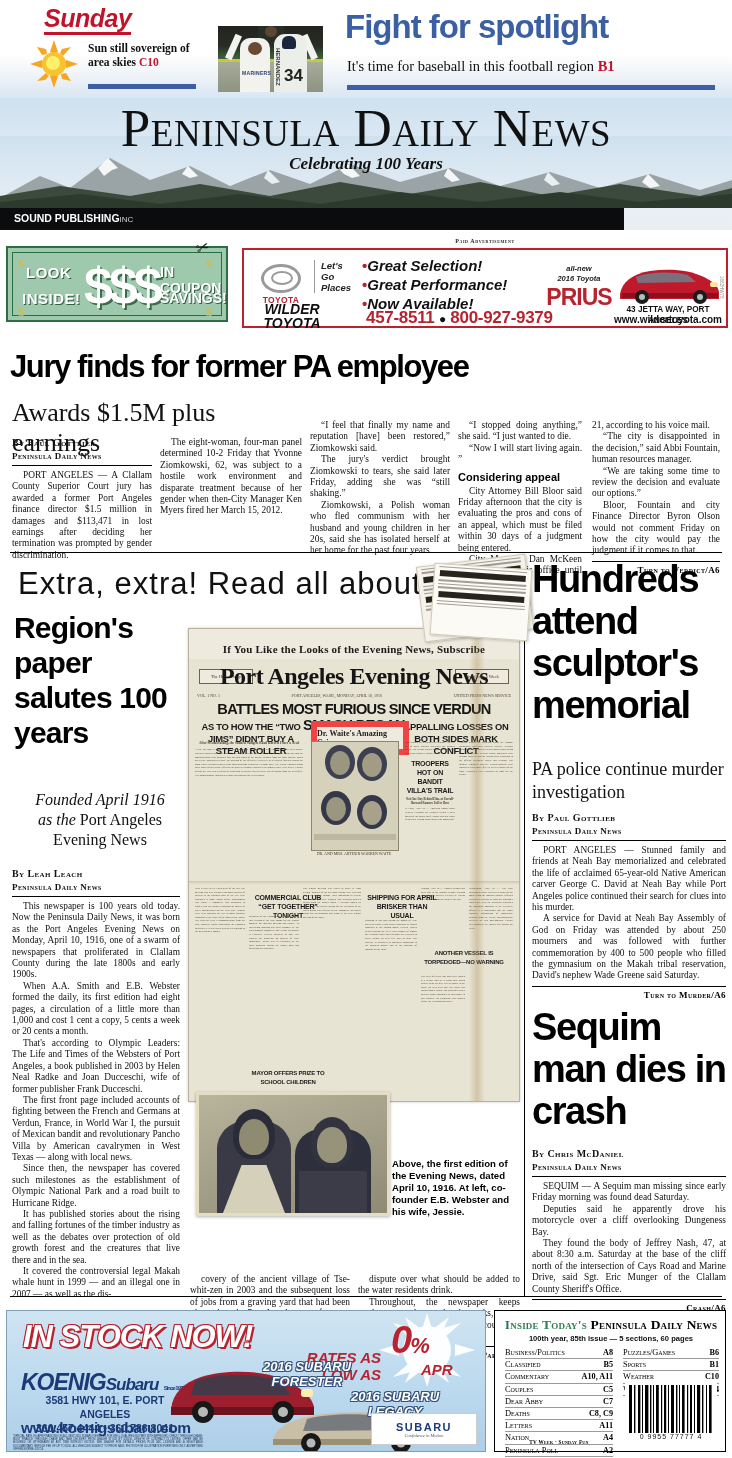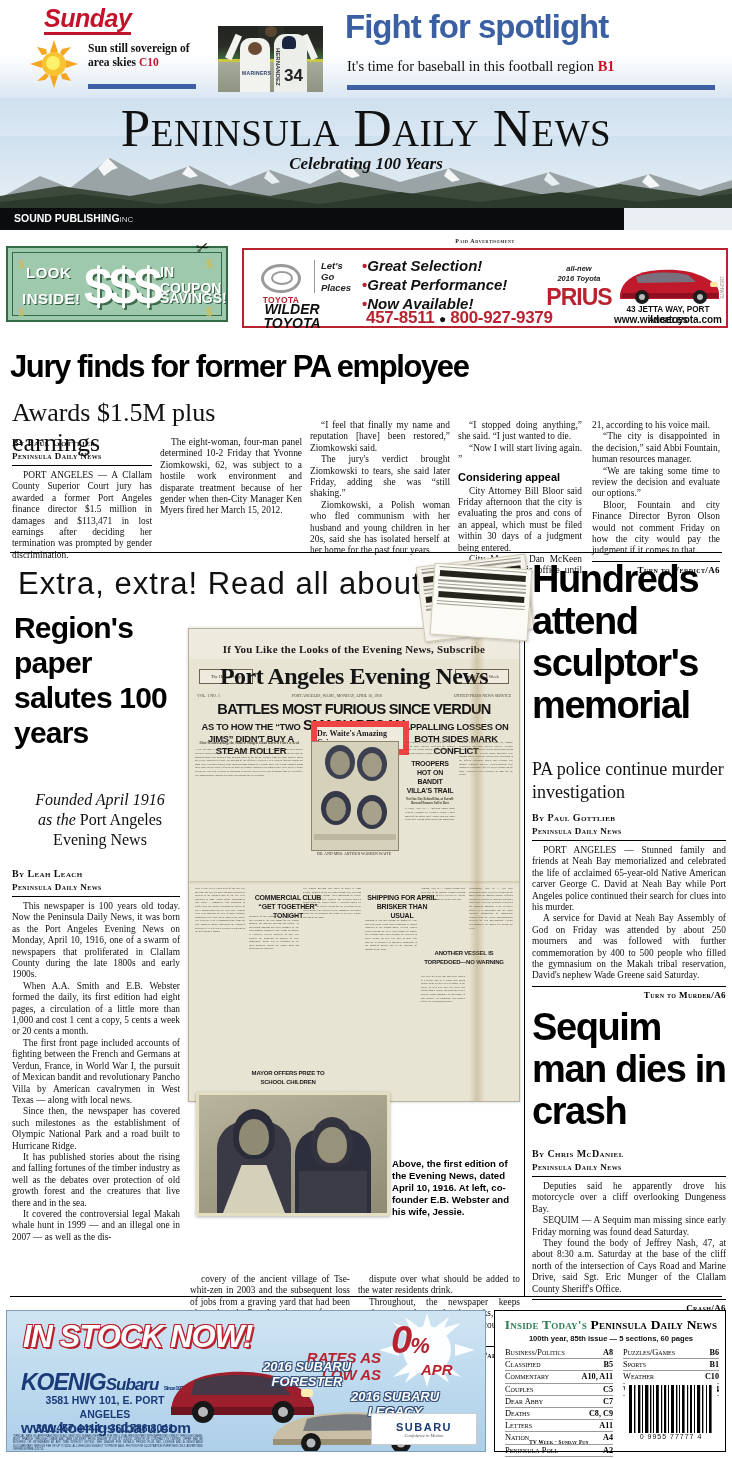--- a/index.html
+++ b/index.html
@@ -479,20 +479,21 @@
 
   <div class="cc1">
     <div class="byline">
       <div>By Leah Leach</div>
       <div class="src">Peninsula Daily News</div>
     </div>
     <div class="bl-rule"></div>
     <div class="bodytxt">
       <p>This newspaper is 100 years old today. Now the Peninsula Daily News, it was born as the Port Angeles Evening News on Monday, April 10, 1916, one of a swarm of newspapers that proliferated in Clallam County during the late 1800s and early 1900s.</p>
       <p>When A.A. Smith and E.B. Webster formed the daily, its first edition had eight pages, a circulation of a little more than 1,000 and cost 1 cent a copy, 5 cents a week or 20 cents a month.</p>
+      <p>That's according to Olympic Leaders: The Life and Times of the Websters of Port Angeles, a book published in 2003 by Helen Neal Radke and Joan Ducceschi, wife of former publisher Frank Ducceschi.</p>
       <p>The first front page included accounts of fighting between the French and Germans at Verdun, France, in World War I, the pursuit of Mexican bandit and revolutionary Pancho Villa by American cavalrymen in West Texas — along with local news.</p>
       <p>Since then, the newspaper has covered such milestones as the establishment of Olympic National Park and a road built to Hurricane Ridge.</p>
       <p>It has published stories about the rising and falling fortunes of the timber industry as well as the debates over protection of old growth forest and the creatures that live there and in the sea.</p>
       <p>It covered the controversial legal Makah whale hunt in 1999 — and an illegal one in 2007 — as well as the dis-</p>
     </div>
   </div>
 
   <div class="hist">
     <div class="hist-top"></div>
     <div class="hist-sub">If You Like the Looks of the Evening News, Subscribe</div>
@@ -635,22 +636,22 @@
   </div>
 
   <div class="rc-hed2">Sequim man dies in crash</div>
   <div class="rc-body2">
     <div class="byline">
       <div>By Chris McDaniel</div>
       <div class="src">Peninsula Daily News</div>
     </div>
     <div class="bl-rule"></div>
     <div class="bodytxt">
+      <p>SEQUIM — A Sequim man missing since early Friday morning was found dead Saturday.</p>
       <p>Deputies said he apparently drove his motorcycle over a cliff overlooking Dungeness Bay.</p>
-      <p>SEQUIM — A Sequim man missing since early Friday morning was found dead Saturday.</p>
       <p>They found the body of Jeffrey Nash, 47, at about 8:30 a.m. Saturday at the base of the cliff north of the intersection of Cays Road and Marine Drive, said Sgt. Eric Munger of the Clallam County Sheriff's Office.</p>
     </div>
     <div class="turn">Crash/A6</div>
   </div>
 
   <div class="subaru">
     <div class="sb-stock">IN STOCK NOW!</div>
     <div class="sb-koenig">
       <span style="font-size:23px">KOENIG</span><span>Subaru</span> <em>Since 1978</em>
     </div>

